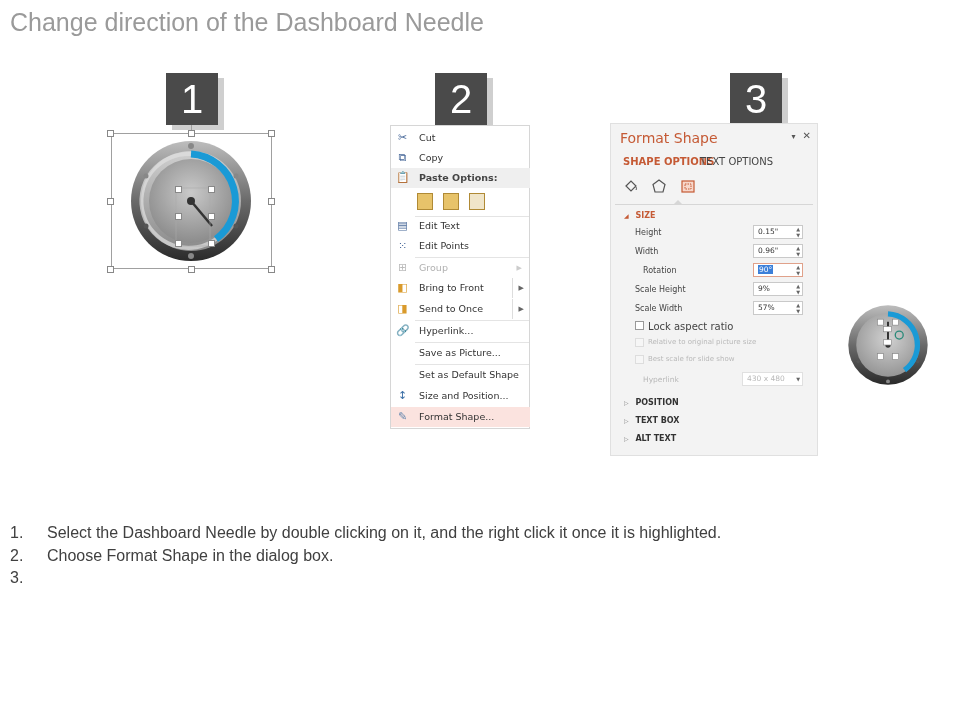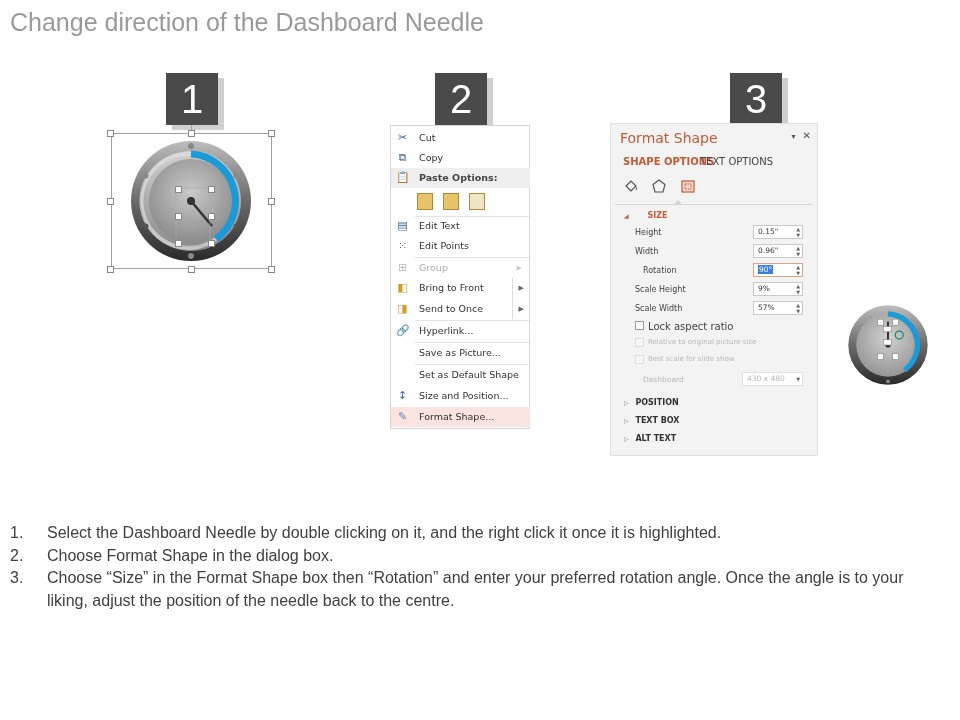--- a/index.html
+++ b/index.html
@@ -198,21 +198,21 @@
     <svg style="position:absolute;left:57px;top:2px;" width="16" height="16" viewBox="0 0 16 16">
         <rect x="2" y="3" width="12" height="11" fill="#f7d7cb" stroke="#c55a35" stroke-width="1.2"></rect>
         <rect x="5" y="6" width="6" height="5" fill="none" stroke="#c55a35" stroke-dasharray="1.5 1"></rect>
       </svg>
   </div>
   <div style="position:absolute;left:62px;top:76px;width:0;height:0;border-left:5px solid transparent;border-right:5px solid transparent;border-bottom:5px solid #d6d6d6;"></div>
   <div class="fs-line"></div>
 
   <div class="sec-head open" style="top:87px;">
     <span style="font-size:6px;">◢</span>
-    <span style="margin-left:16px;">SIZE</span>
+    <span style="margin-left:4px;">SIZE</span>
   </div>
 
   <div class="row-label" style="top:104px;">Height</div>
   <div class="spin" style="top:101px;">
     <span>0.15"</span>
     <span class="arrows">▲<br>▼</span>
   </div>
 
   <div class="row-label" style="top:123px;">Width</div>
   <div class="spin" style="top:120px;">
@@ -240,21 +240,21 @@
 
   <div class="cb" style="top:197px;"></div>
   <div class="cb-label" style="top:197px;">Lock aspect ratio</div>
 
   <div class="cb dim" style="top:214px;"></div>
   <div class="cb-label dim" style="top:214px;font-size:7px;">Relative to original picture size</div>
 
   <div class="cb dim" style="top:231px;"></div>
   <div class="cb-label dim" style="top:231px;font-size:7px;">Best scale for slide show</div>
 
-  <div class="row-label dim" style="top:251px;left:32px;font-size:7.5px;">Dashboard</div>
+  <div class="row-label dim" style="top:251px;left:32px;font-size:7.5px;">Hyperlink</div>
   <div class="spin dim" style="top:248px;left:131px;width:61px;">
     <span>430 x 480</span>
     <span class="arrows" style="top:3px;">▼</span>
   </div>
 
   <div class="sec-head" style="top:274px;">
     <span style="font-size:6px;color:#888;">▷</span>
     <span style="margin-left:4px;">POSITION</span>
   </div>
   <div class="sec-head" style="top:292px;">
@@ -300,15 +300,14 @@
   <div class="li">
     <span class="num">1.</span>
     <span>Select the Dashboard Needle by double clicking on it, and the right click it once it is highlighted.</span>
   </div>
   <div class="li">
     <span class="num">2.</span>
     <span>Choose Format Shape in the dialog box.</span>
   </div>
   <div class="li">
     <span class="num">3.</span>
-    <span>Choose “Size” in the Format Shape box then “Rotation” and enter your preferred rotation angle. Once the angle is to your liking, adjust the position of the needle back to the centre.</span>
   </div>
 </div>
 
 </body></html>

